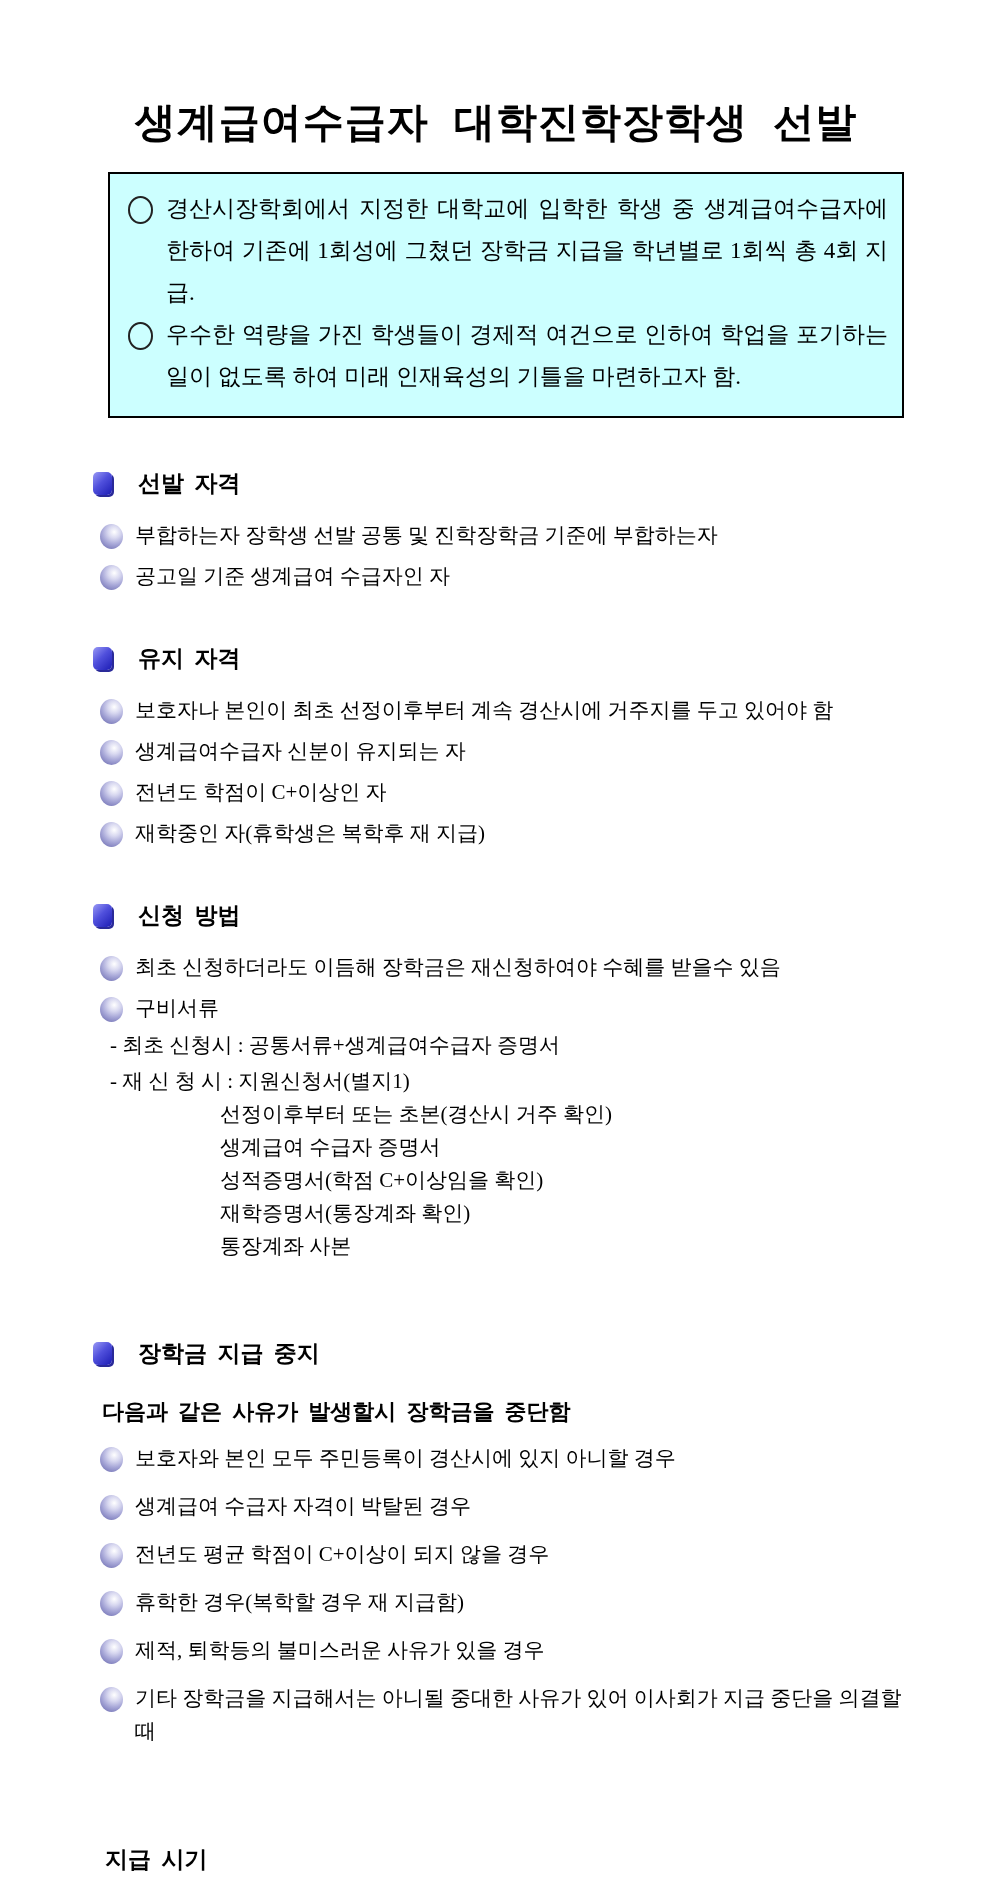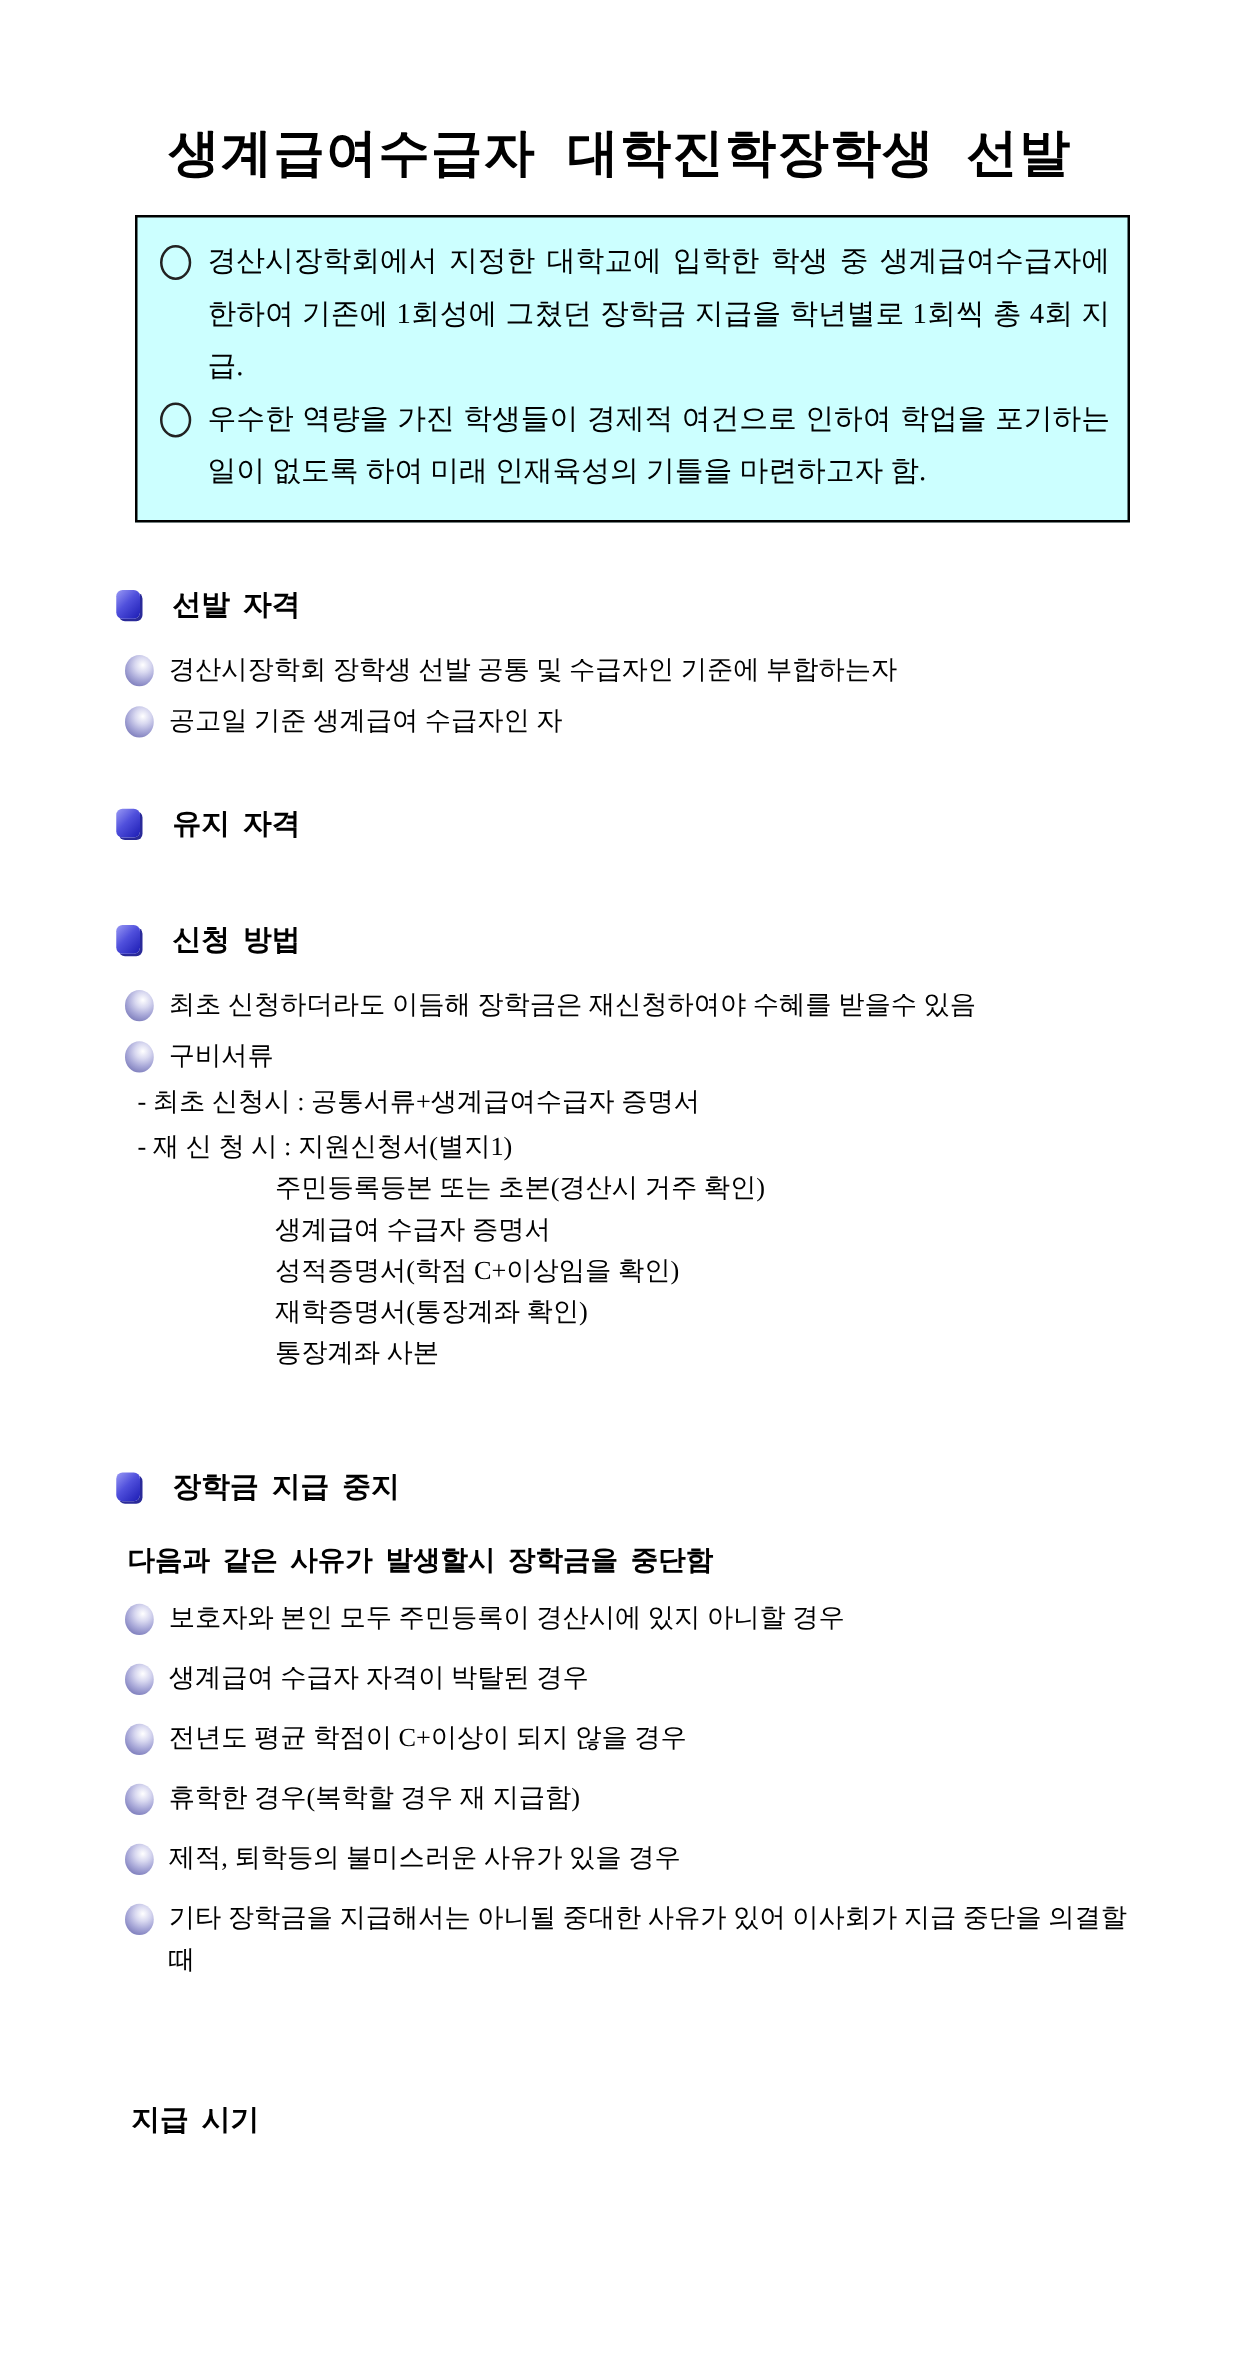--- a/index.html
+++ b/index.html
@@ -109,55 +109,73 @@
   </div>
 
   <section class="sec">
     <div class="sec-header">
       <span class="sq-marker"></span>
       <h2 class="sec-title">선발 자격</h2>
     </div>
     <ul class="bullets">
       <li class="bullet-item">
         <span class="sphere"></span>
-        <span>경산시장학회 장학생 선발 공통 및 수급자인 기준에 부합하는자</span>
+        <span>부합하는자 장학생 선발 공통 및 진학장학금 기준에 부합하는자</span>
       </li>
       <li class="bullet-item">
         <span class="sphere"></span>
         <span>공고일 기준 생계급여 수급자인 자</span>
       </li>
     </ul>
   </section>
 
 
   <section class="sec">
     <div class="sec-header">
       <span class="sq-marker"></span>
       <h2 class="sec-title">유지 자격</h2>
     </div>
+    <ul class="bullets">
+      <li class="bullet-item">
+        <span class="sphere"></span>
+        <span>보호자나 본인이 최초 선정이후부터 계속 경산시에 거주지를 두고 있어야 함</span>
+      </li>
+      <li class="bullet-item">
+        <span class="sphere"></span>
+        <span>생계급여수급자 신분이 유지되는 자</span>
+      </li>
+      <li class="bullet-item">
+        <span class="sphere"></span>
+        <span>전년도 학점이 C+이상인 자</span>
+      </li>
+      <li class="bullet-item">
+        <span class="sphere"></span>
+        <span>재학중인 자(휴학생은 복학후 재 지급)</span>
+      </li>
+    </ul>
   </section>
 
   <section class="sec">
     <div class="sec-header">
       <span class="sq-marker"></span>
       <h2 class="sec-title">신청 방법</h2>
     </div>
     <ul class="bullets">
       <li class="bullet-item">
         <span class="sphere"></span>
         <span>최초 신청하더라도 이듬해 장학금은 재신청하여야 수혜를 받을수 있음</span>
       </li>
       <li class="bullet-item">
         <span class="sphere"></span>
         <span>구비서류</span>
       </li>
     </ul>
     <div class="dash-line">- 최초 신청시 : 공통서류+생계급여수급자 증명서</div>
     <div class="dash-line">- 재 신 청 시 : 지원신청서(별지1)</div>
-    <div class="indent-line">주민등록등본 또는 초본(경산시 거주 확인)</div>
+    <div class="indent-line">선정이후부터 또는 초본(경산시 거주 확인)</div>
     <div class="indent-line">생계급여 수급자 증명서</div>
     <div class="indent-line">성적증명서(학점 C+이상임을 확인)</div>
     <div class="indent-line">재학증명서(통장계좌 확인)</div>
     <div class="indent-line">통장계좌 사본</div>
   </section>
 
   <section class="sec sec-gap-lg">
     <div class="sec-header">
       <span class="sq-marker"></span>
       <h2 class="sec-title">장학금 지급 중지</h2>

